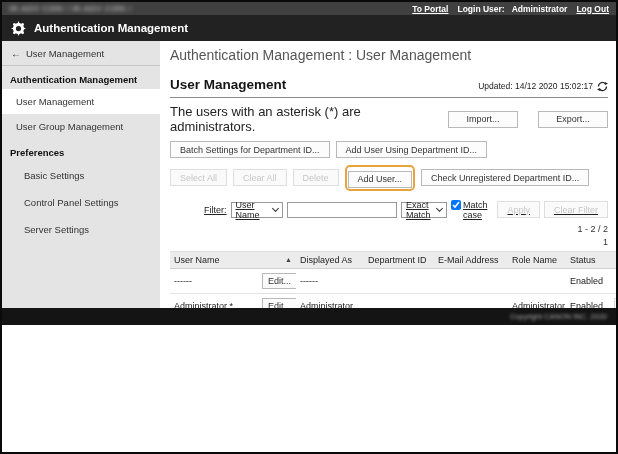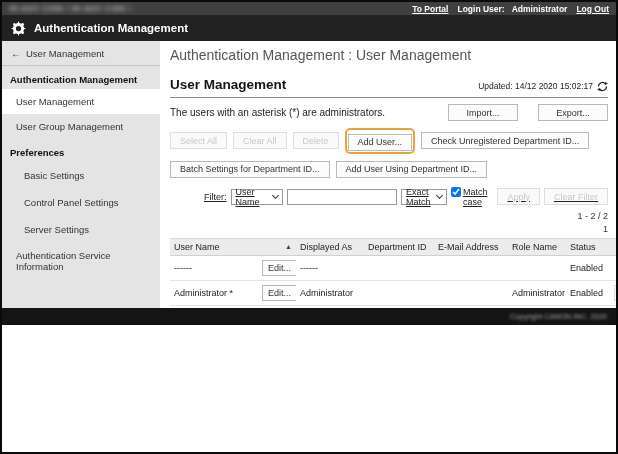--- a/index.html
+++ b/index.html
@@ -45,21 +45,21 @@
 
   .main { flex:1 1 auto; position:relative; padding:6px 8px 0 10px; overflow:hidden; background:#fff; }
 
   .breadcrumb { font-size:14px; color:#555; margin-bottom:14px; }
 
   .titlerow { display:flex; align-items:flex-end; border-bottom:1px solid #8a8a8a; padding-bottom:5px; }
   .page-title { font-size:13.5px; font-weight:bold; color:#151515; }
   .updated { margin-left:auto; display:flex; align-items:flex-start; gap:4px; font-size:8.5px; color:#222; }
 
   .noterow { display:flex; align-items:center; margin-top:6px; }
-  .note { font-size:10px; color:#222; }
+  .note { font-size:13px; color:#222; }
   .noterow .btns { margin-left:auto; display:flex; gap:20px; }
 
   .btn {
     display:inline-flex; align-items:center; justify-content:center;
     background:#fcfcfc; border:1px solid #b9b9b9; color:#333;
     font-size:9px; font-family:inherit; height:17px; padding:0 9px; cursor:pointer; white-space:nowrap;
   }
   .btn.wide { min-width:70px; }
   .btn.disabled { color:#c7c7c7; border-color:#dedede; background:#fafafa; cursor:default; }
   .btnrow { display:flex; gap:6px; margin-top:7px; align-items:center; }
@@ -131,21 +131,20 @@
         <span class="back-arrow">←</span>
         <span>User Management</span>
       </div>
       <div class="side-section">Authentication Management</div>
       <div class="side-item selected">User Management</div>
       <div class="side-item">User Group Management</div>
       <div class="side-section">Preferences</div>
       <div class="side-sub">Basic Settings</div>
       <div class="side-sub">Control Panel Settings</div>
       <div class="side-sub">Server Settings</div>
-      <div class="side-item">Authentication Service Information</div>
     </div>
 
     <div class="main">
       <div class="breadcrumb">Authentication Management : User Management</div>
 
       <div class="titlerow">
         <span class="page-title">User Management</span>
         <span class="updated">
           <span>Updated: 14/12 2020 15:02:17</span>
           <span style="line-height:0;cursor:pointer;">
@@ -161,30 +160,30 @@
 
       <div class="noterow">
         <span class="note">The users with an asterisk (*) are administrators.</span>
         <span class="btns">
           <button class="btn wide">Import...</button>
           <button class="btn wide">Export...</button>
         </span>
       </div>
 
       <div class="btnrow">
+        <button class="btn">Batch Settings for Department ID...</button>
+        <button class="btn">Add User Using Department ID...</button>
+      </div>
+
+      <div class="btnrow">
         <button class="btn disabled">Select All</button>
         <button class="btn disabled">Clear All</button>
         <button class="btn disabled">Delete</button>
         <span class="hl-ring"><button class="btn">Add User...</button></span>
         <button class="btn">Check Unregistered Department ID...</button>
-      </div>
-
-      <div class="btnrow">
-        <button class="btn">Batch Settings for Department ID...</button>
-        <button class="btn">Add User Using Department ID...</button>
       </div>
 
       <div class="filterrow">
         <span>Filter:</span>
         <span class="selectbox w1">
           <span>User Name</span>
           <span class="chev"></span>
         </span>
         <input class="filter-input" type="text" value="" style="">
         <span class="selectbox w2">

